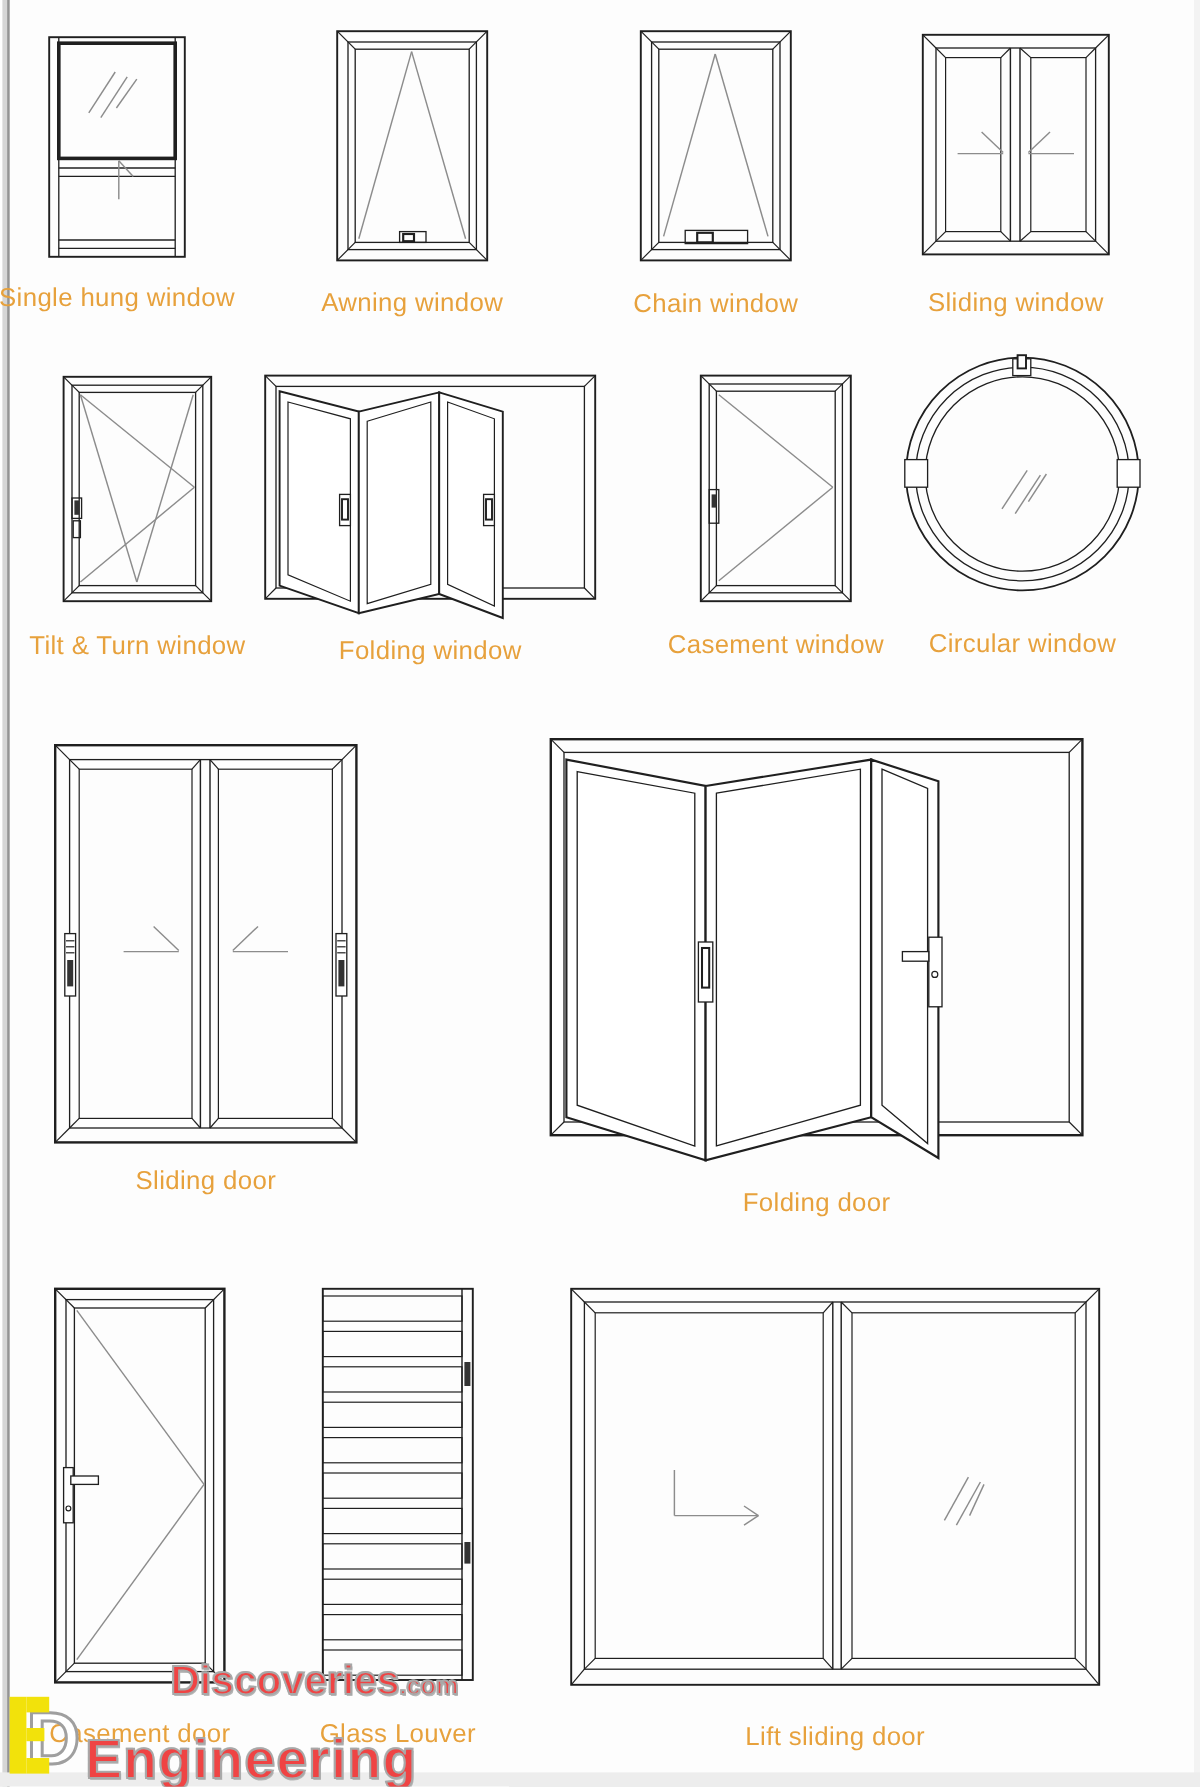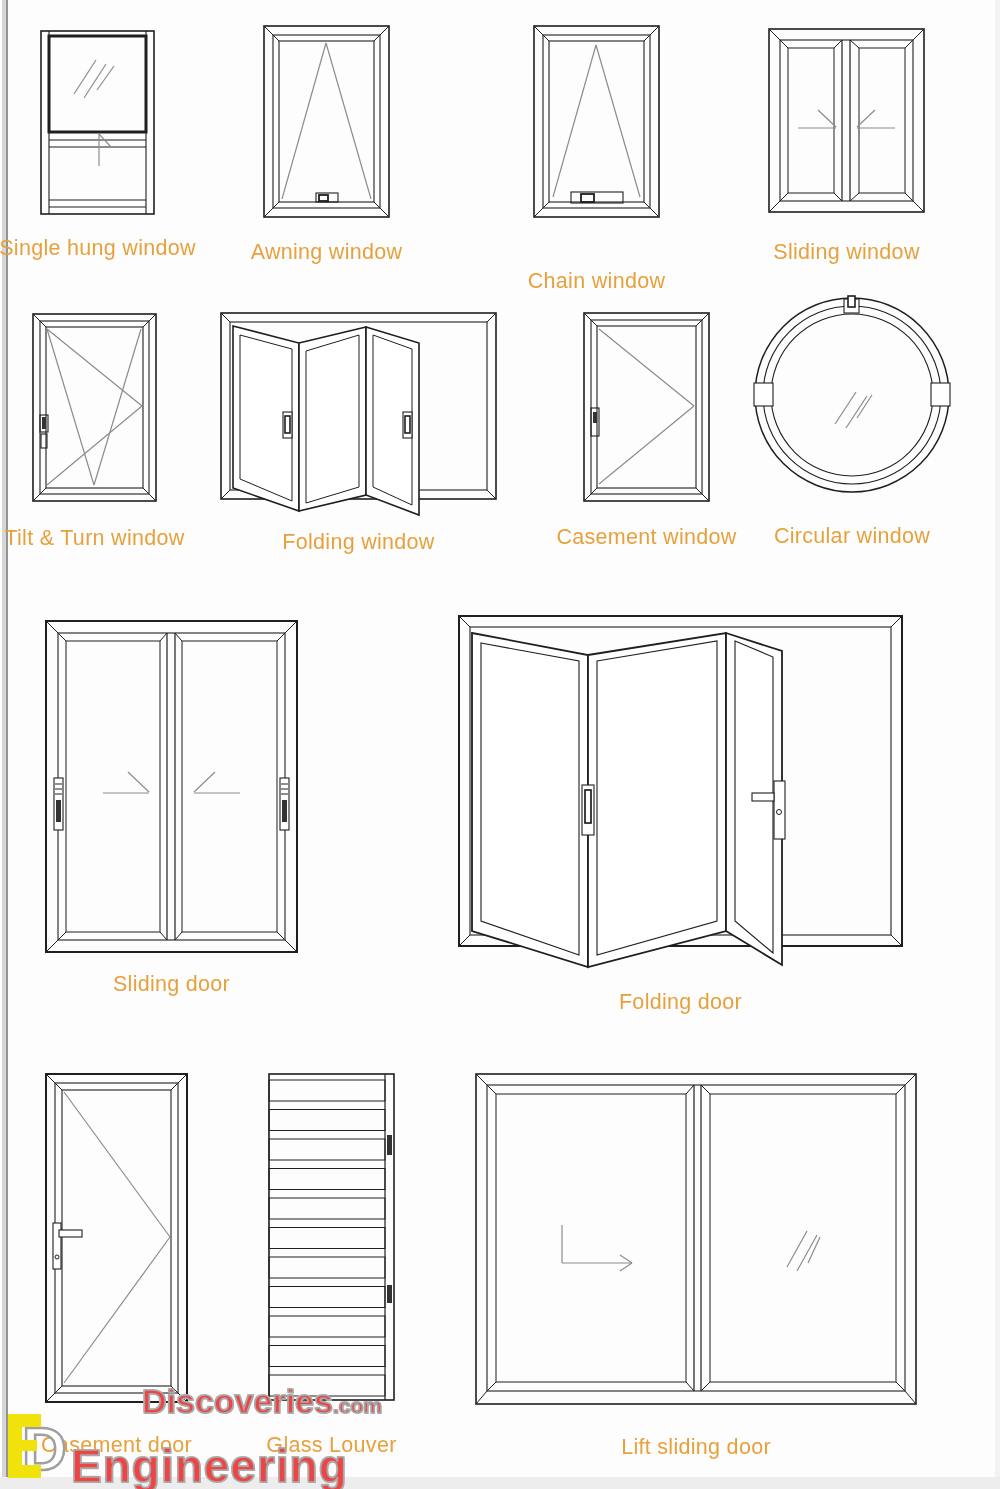--- a/index.html
+++ b/index.html
@@ -51,21 +51,21 @@
       <line class="fr" x1="9" y1="170" x2="106" y2="170" stroke-width="1.1"></line>
       <line class="fr" x1="9" y1="177" x2="106" y2="177" stroke-width="1.1"></line>
       <g class="sym">
         <line x1="59" y1="104" x2="59" y2="136"></line>
         <line x1="59" y1="104" x2="71" y2="117"></line>
       </g>
     </svg>
     <figcaption class="lbl" style="top:206px;">Single hung window</figcaption>
   </figure>
 
-  <figure class="fig" style="left:263px;top:25px;width:127px;">
+  <figure class="fig" style="left:280px;top:25px;width:127px;">
     <svg width="127" height="193" viewBox="0 0 127 193">
       <rect class="fr" x="1" y="1" width="125" height="191" stroke-width="1.6"></rect>
       <rect class="fr" x="10" y="10" width="107" height="173" stroke-width="1.1"></rect>
       <rect class="fr" x="16" y="16" width="95" height="161" stroke-width="1.1"></rect>
       <line class="fr" x1="1" y1="1" x2="16" y2="16" stroke-width="1"></line>
       <line class="fr" x1="126" y1="1" x2="111" y2="16" stroke-width="1"></line>
       <line class="fr" x1="1" y1="192" x2="16" y2="177" stroke-width="1"></line>
       <line class="fr" x1="126" y1="192" x2="111" y2="177" stroke-width="1"></line>
       <g class="sym">
         <line x1="63" y1="18" x2="19" y2="174"></line>
@@ -90,21 +90,21 @@
       <line class="fr" x1="126" y1="192" x2="111" y2="177" stroke-width="1"></line>
       <g class="sym">
         <line x1="63" y1="20" x2="20" y2="172"></line>
         <line x1="63" y1="20" x2="107" y2="172"></line>
       </g>
       <g>
         <rect class="fr" x="38" y="167" width="52" height="11" stroke-width="1.1"></rect>
         <rect class="fr" x="48" y="169" width="13" height="8" stroke-width="1.8"></rect>
       </g>
     </svg>
-    <figcaption class="lbl" style="top:216px;margin-top:28px;">Chain window</figcaption>
+    <figcaption class="lbl" style="top:216px;">Chain window</figcaption>
   </figure>
 
   <figure class="fig" style="left:768px;top:28px;width:157px;">
     <svg width="157" height="185" viewBox="0 0 157 185">
       <rect class="fr" x="1" y="1" width="155" height="183" stroke-width="1.6"></rect>
       <rect class="fr" x="12" y="12" width="133" height="161" stroke-width="1.1"></rect>
       <line class="fr" x1="1" y1="1" x2="12" y2="12" stroke-width="1"></line>
       <line class="fr" x1="156" y1="1" x2="145" y2="12" stroke-width="1"></line>
       <line class="fr" x1="1" y1="184" x2="12" y2="173" stroke-width="1"></line>
       <line class="fr" x1="156" y1="184" x2="145" y2="173" stroke-width="1"></line>
@@ -125,21 +125,21 @@
         <line x1="50" y1="82" x2="68" y2="99"></line>
       </g>
       <g class="sym">
         <line x1="89" y1="100" x2="127" y2="100"></line>
         <line x1="107" y1="82" x2="89" y2="99"></line>
       </g>
     </svg>
     <figcaption class="lbl" style="top:212px;">Sliding window</figcaption>
   </figure>
 
-  <figure class="fig" style="left:32px;top:313px;width:125px;">
+  <figure class="fig" style="left:52px;top:313px;width:125px;">
     <svg width="125" height="189" viewBox="0 0 125 189">
       <rect class="fr" x="1" y="1" width="123" height="187" stroke-width="1.6"></rect>
       <rect class="fr" x="8" y="8" width="109" height="173" stroke-width="1.1"></rect>
       <rect class="fr" x="14" y="14" width="97" height="161" stroke-width="1.1"></rect>
       <line class="fr" x1="1" y1="1" x2="14" y2="14" stroke-width="1"></line>
       <line class="fr" x1="124" y1="1" x2="111" y2="14" stroke-width="1"></line>
       <line class="fr" x1="1" y1="188" x2="14" y2="175" stroke-width="1"></line>
       <line class="fr" x1="124" y1="188" x2="111" y2="175" stroke-width="1"></line>
       <g>
         <rect class="fr" x="8" y="102" width="8" height="17" stroke-width="1.1"></rect>

